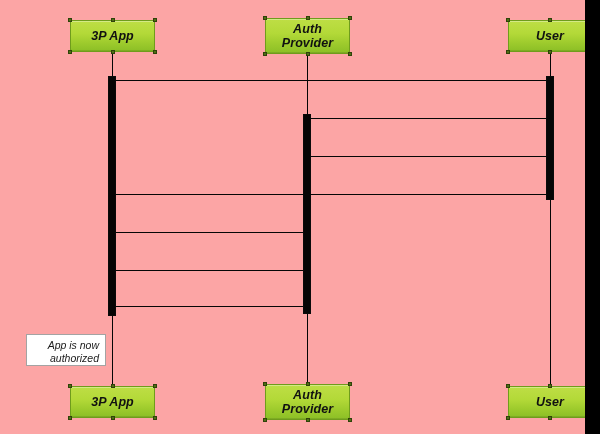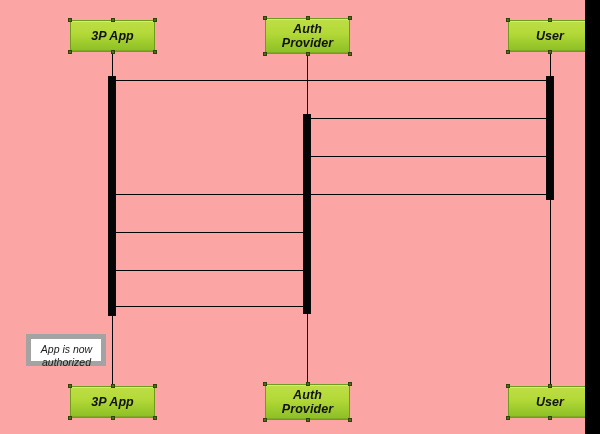--- a/index.html
+++ b/index.html
@@ -87,26 +87,26 @@
     font-size: 10px;
     line-height: 12px;
     white-space: nowrap;
   }
 
   
   .note-box {
     position: absolute;
     box-sizing: border-box;
     background: #ffffff;
-    border: 5px solid #a3a3a3;
+    border: 1px solid #a3a3a3;
     color: #1a1a1a;
     font-size: 10.5px;
     line-height: 13px;
     padding: 4px 6px 4px 7px;
-    text-align: center;
+    text-align: right;
     white-space: pre-line;
   }
 </style>
 </head>
 <body>
 
 <div id="canvas">
 
   <div class="lifeline-line" style="left:112px; top:52px; height:334px;"></div>
   <div class="lifeline-line" style="left:307px; top:54px; height:330px;"></div>

